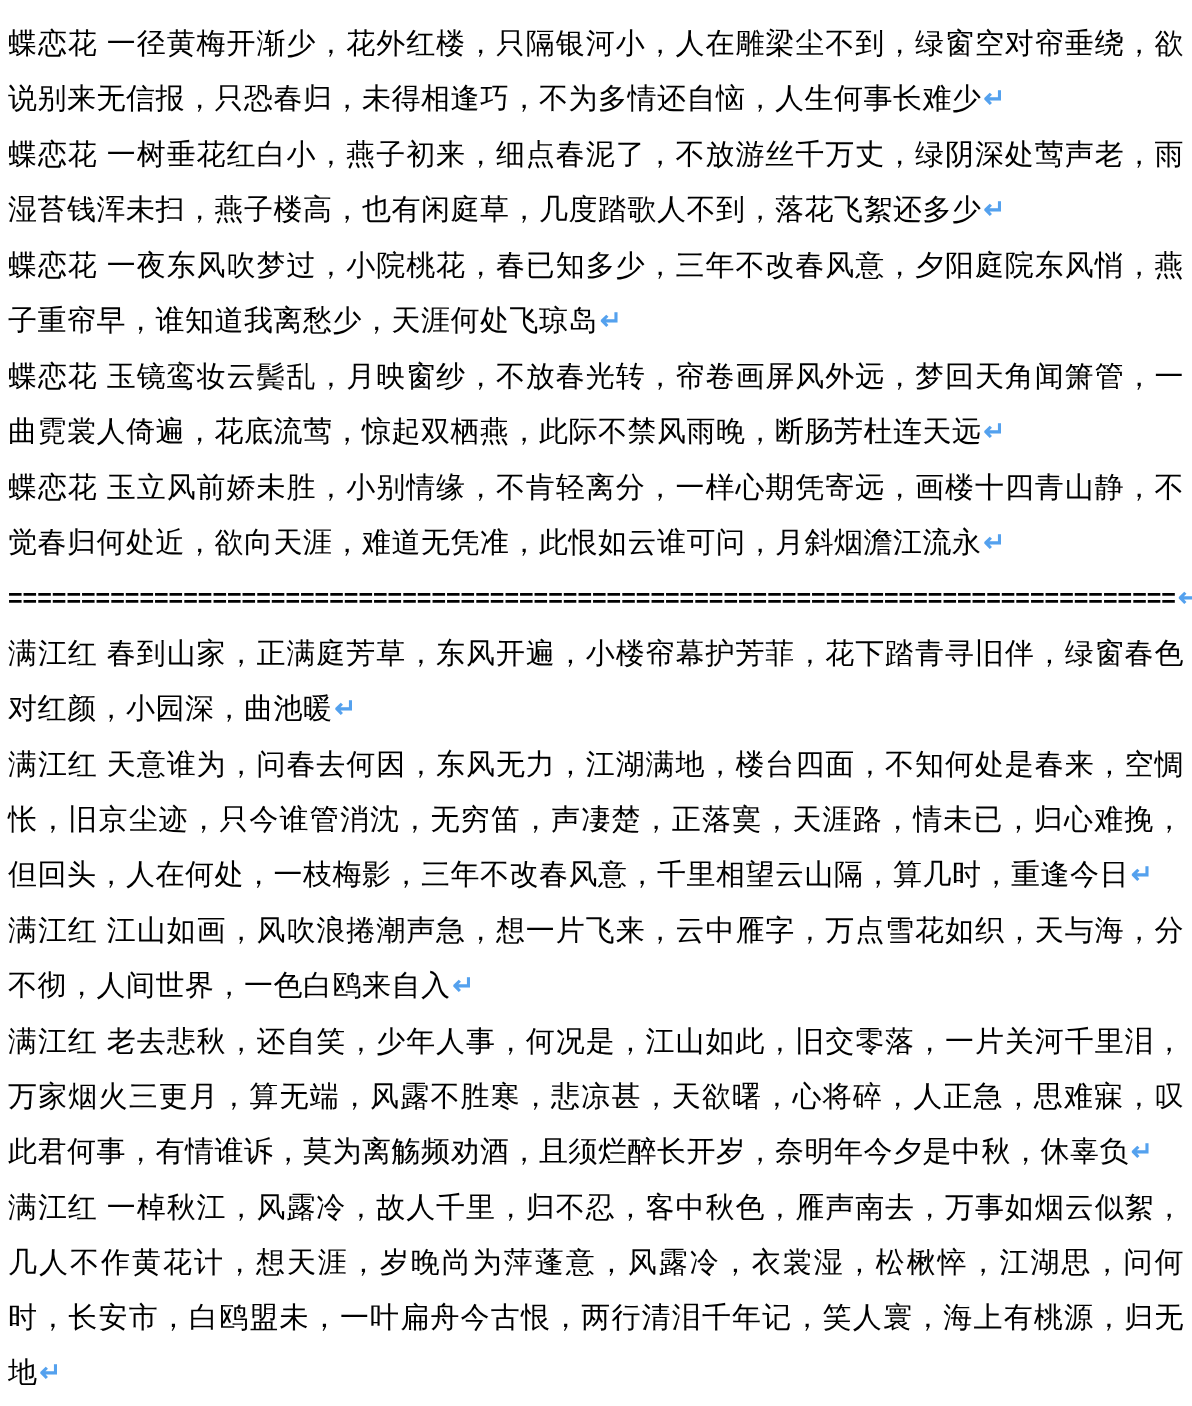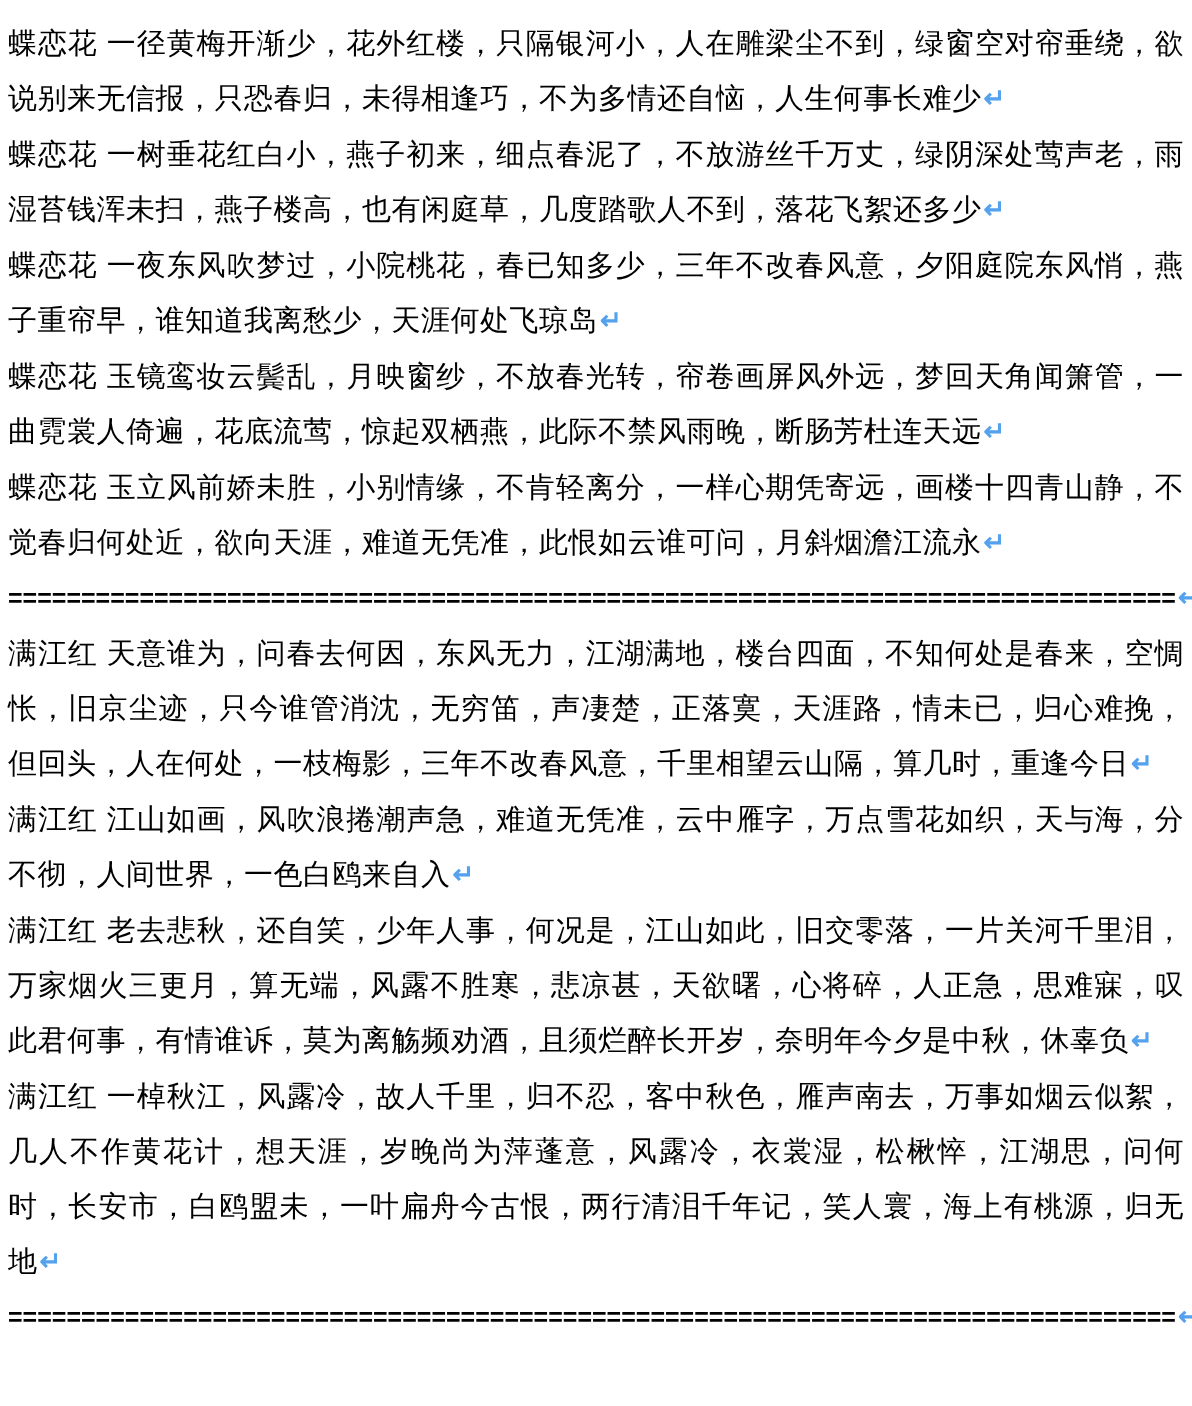--- a/index.html
+++ b/index.html
@@ -53,19 +53,20 @@
 <body>
 
 <div class="page">
   <div id="doc-body">
       <p class="para"><span class="txt">蝶恋花 一径黄梅开渐少，花外红楼，只隔银河小，人在雕梁尘不到，绿窗空对帘垂绕，欲说别来无信报，只恐春归，未得相逢巧，不为多情还自恼，人生何事长难少</span><span class="brk" style="color: rgb(84, 161, 238);">↵</span></p>
       <p class="para"><span class="txt">蝶恋花 一树垂花红白小，燕子初来，细点春泥了，不放游丝千万丈，绿阴深处莺声老，雨湿苔钱浑未扫，燕子楼高，也有闲庭草，几度踏歌人不到，落花飞絮还多少</span><span class="brk" style="color: rgb(84, 161, 238);">↵</span></p>
       <p class="para"><span class="txt">蝶恋花 一夜东风吹梦过，小院桃花，春已知多少，三年不改春风意，夕阳庭院东风悄，燕子重帘早，谁知道我离愁少，天涯何处飞琼岛</span><span class="brk" style="color: rgb(84, 161, 238);">↵</span></p>
       <p class="para"><span class="txt">蝶恋花 玉镜鸾妆云鬓乱，月映窗纱，不放春光转，帘卷画屏风外远，梦回天角闻箫管，一曲霓裳人倚遍，花底流莺，惊起双栖燕，此际不禁风雨晚，断肠芳杜连天远</span><span class="brk" style="color: rgb(84, 161, 238);">↵</span></p>
       <p class="para"><span class="txt">蝶恋花 玉立风前娇未胜，小别情缘，不肯轻离分，一样心期凭寄远，画楼十四青山静，不觉春归何处近，欲向天涯，难道无凭准，此恨如云谁可问，月斜烟澹江流永</span><span class="brk" style="color: rgb(84, 161, 238);">↵</span></p>
       <p class="separator"><span class="txt">================================================================================</span><span class="brk" style="color: rgb(84, 161, 238);">↵</span></p>
+      <p class="para"><span class="txt">满江红 春到山家，正满庭芳草，东风开遍，小楼帘幕护芳菲，花下踏青寻旧伴，绿窗春色对红颜，小园深，曲池暖</span><span class="brk" style="color: rgb(84, 161, 238);">↵</span></p>
       <p class="para"><span class="txt">满江红 天意谁为，问春去何因，东风无力，江湖满地，楼台四面，不知何处是春来，空惆怅，旧京尘迹，只今谁管消沈，无穷笛，声凄楚，正落寞，天涯路，情未已，归心难挽，但回头，人在何处，一枝梅影，三年不改春风意，千里相望云山隔，算几时，重逢今日</span><span class="brk" style="color: rgb(84, 161, 238);">↵</span></p>
-      <p class="para"><span class="txt">满江红 江山如画，风吹浪捲潮声急，难道无凭准，云中雁字，万点雪花如织，天与海，分不彻，人间世界，一色白鸥来自入</span><span class="brk" style="color: rgb(84, 161, 238);">↵</span></p>
+      <p class="para"><span class="txt">满江红 江山如画，风吹浪捲潮声急，想一片飞来，云中雁字，万点雪花如织，天与海，分不彻，人间世界，一色白鸥来自入</span><span class="brk" style="color: rgb(84, 161, 238);">↵</span></p>
       <p class="para"><span class="txt">满江红 老去悲秋，还自笑，少年人事，何况是，江山如此，旧交零落，一片关河千里泪，万家烟火三更月，算无端，风露不胜寒，悲凉甚，天欲曙，心将碎，人正急，思难寐，叹此君何事，有情谁诉，莫为离觞频劝酒，且须烂醉长开岁，奈明年今夕是中秋，休辜负</span><span class="brk" style="color: rgb(84, 161, 238);">↵</span></p>
       <p class="para"><span class="txt">满江红 一棹秋江，风露冷，故人千里，归不忍，客中秋色，雁声南去，万事如烟云似絮，几人不作黄花计，想天涯，岁晚尚为萍蓬意，风露冷，衣裳湿，松楸悴，江湖思，问何时，长安市，白鸥盟未，一叶扁舟今古恨，两行清泪千年记，笑人寰，海上有桃源，归无地</span><span class="brk" style="color: rgb(84, 161, 238);">↵</span></p>
       <p class="separator"><span class="txt">================================================================================</span><span class="brk" style="color: rgb(84, 161, 238);">↵</span></p>
     </div>
 </div>
 
 </body></html>

